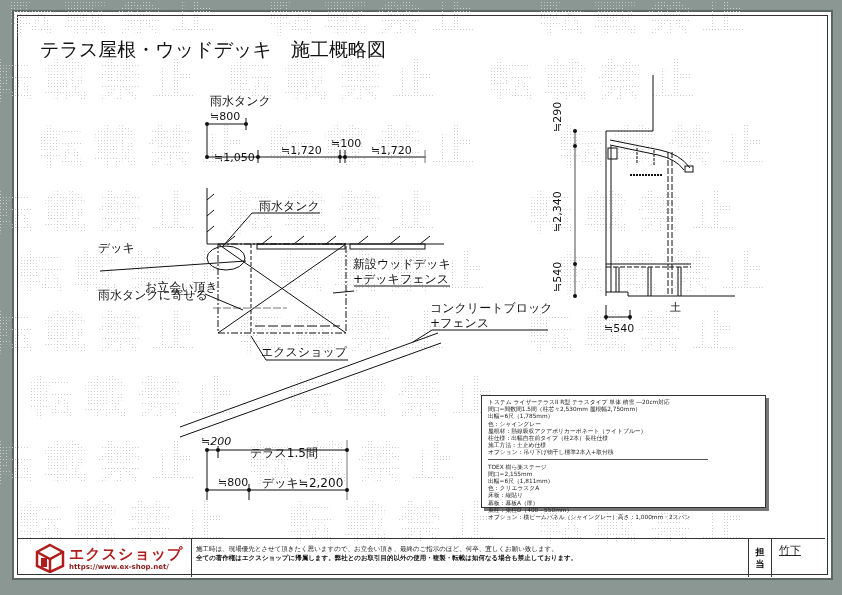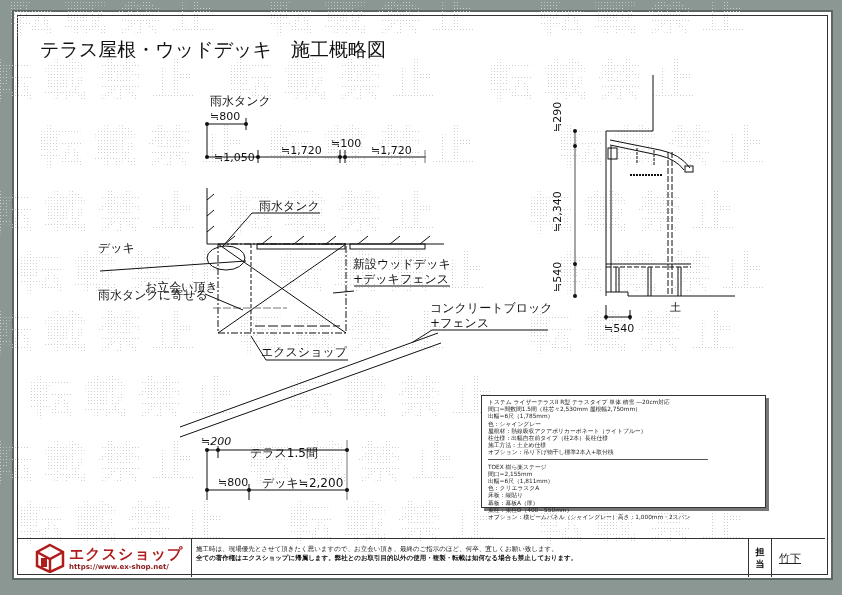--- a/index.html
+++ b/index.html
@@ -23,21 +23,21 @@
   .spec .sep { border-top:1px solid #555; margin:2px 0 4px 0; width:220px; }
   .spec div.row { white-space:nowrap; }
   .footer { position:absolute; left:17px; top:538px; width:808px; height:38px; border-top:1px solid #333; }
   .logo { position:absolute; left:18px; top:4px; width:160px; height:30px; }
   .logo-text { position:absolute; left:34px; top:2px; font-size:15px; font-weight:bold; color:#b01c1c; letter-spacing:1px; }
   .logo-url { position:absolute; left:34px; top:20px; font-size:7px; font-weight:bold; color:#8a1616; }
   .vline { position:absolute; top:0; height:38px; border-left:1px solid #333; }
   .notice { position:absolute; left:179px; top:6px; font-size:6.5px; line-height:9px; color:#111; }
   .notice .b { font-weight:bold; }
   .tanto { position:absolute; left:737px; top:7px; width:12px; font-size:9px; line-height:12px; font-weight:bold; text-align:center; }
-  .person { position:absolute; left:762px; top:12px; font-size:11px; color:#222;text-decoration:underline; }
+  .person { position:absolute; left:762px; top:4px; font-size:11px; color:#222;text-decoration:underline; }
 </style>
 </head>
 <body>
 
 <div class="sheet">
   <div class="inner"></div>
 </div>
 
 <div>
   <div class="wm" style="left:10px;top:-8px;">転載禁止</div>

